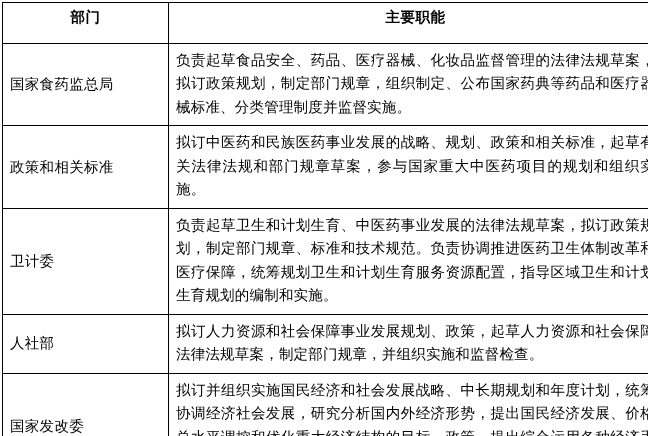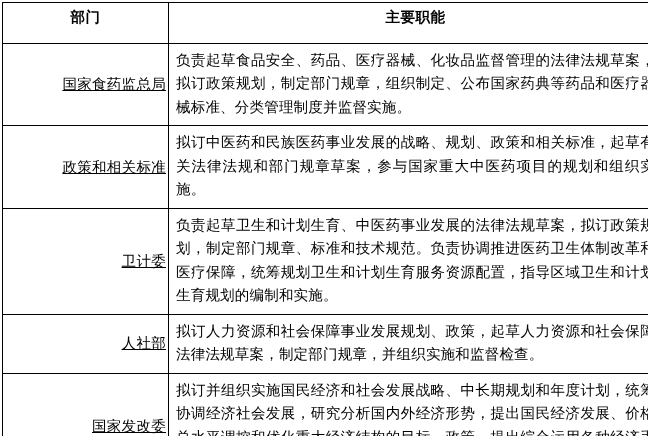--- a/index.html
+++ b/index.html
@@ -35,24 +35,23 @@
     font-size: 14.5px;
     text-align: center;
     padding: 5px 4px 16px 4px;
     letter-spacing: 0.5px;
   }
   th.col-head-dept { width: 157px; }
   th.col-head-func { width: 485px; }
 
   td.dept-cell {
     font-size: 14.5px;
-    text-align: right;
+    text-align: left;
     padding: 4px 2px 4px 7px;
     letter-spacing: 0.3px;
-    text-decoration: underline;
   }
   td.func-cell {
     font-size: 14.5px;
     text-align: justify;
     text-justify: inter-ideograph;
     padding: 5px 7px 6px 7px;
     line-height: 1.62;
     letter-spacing: 0.2px;
   }
 </style>

